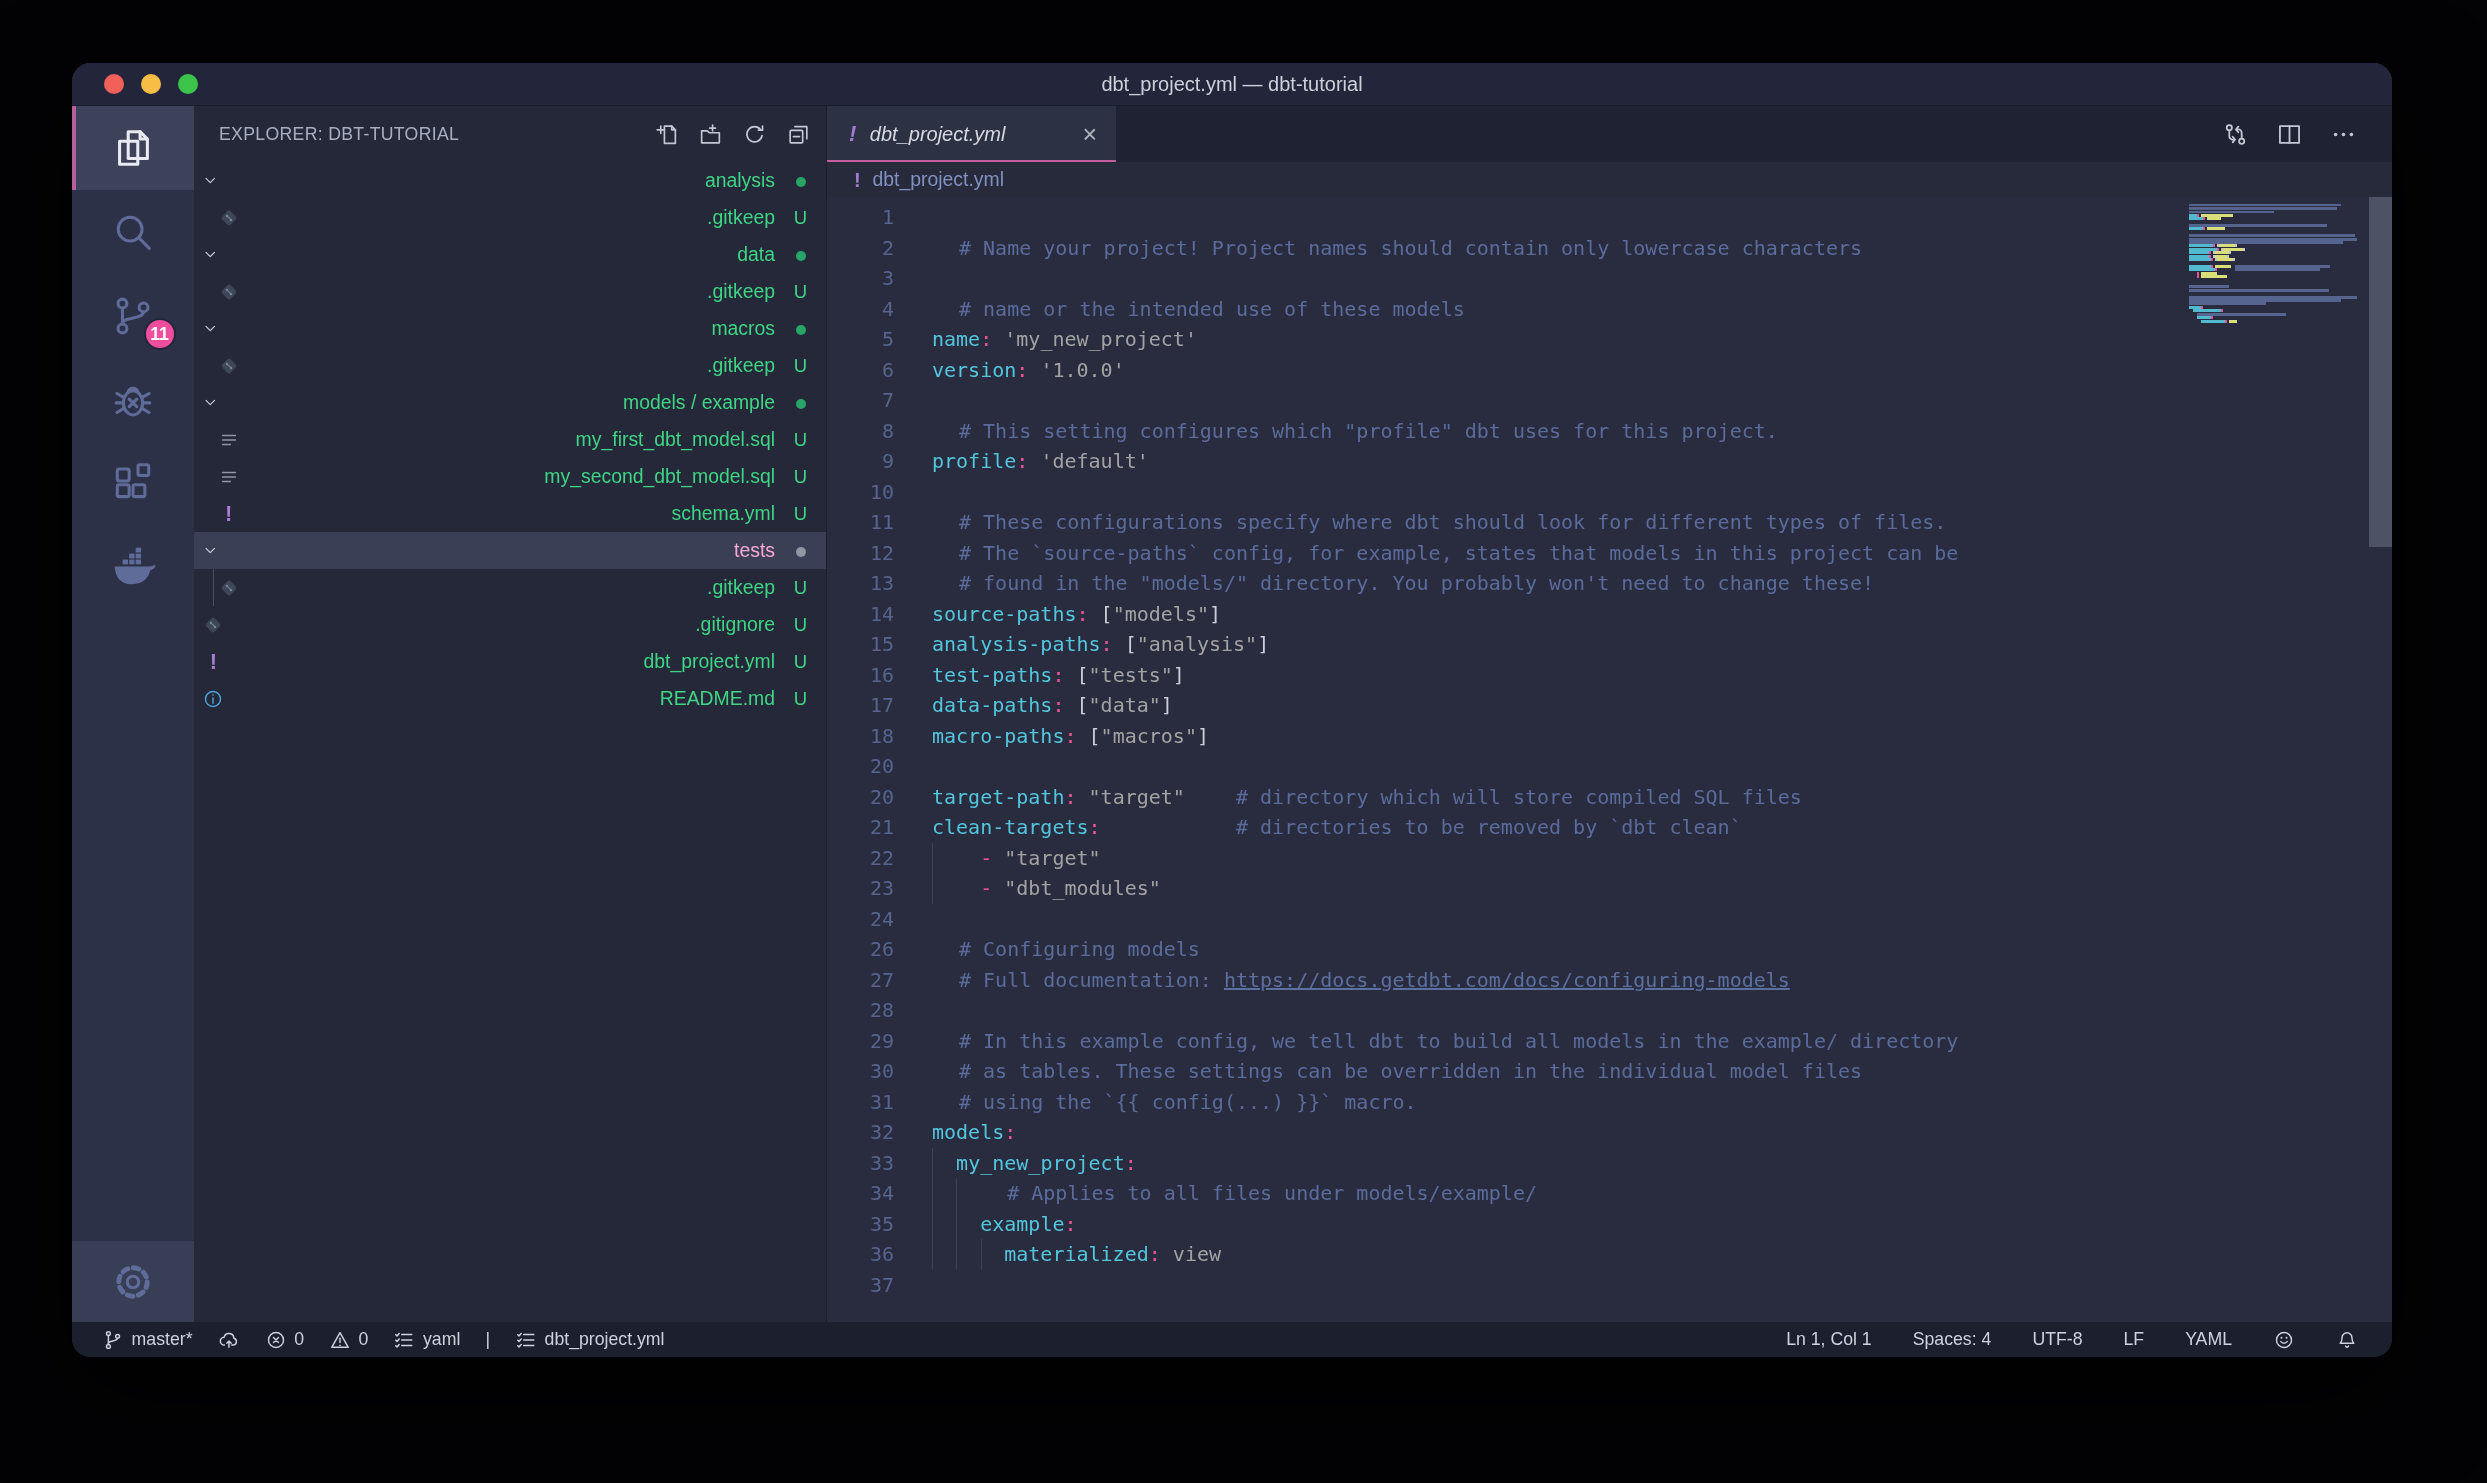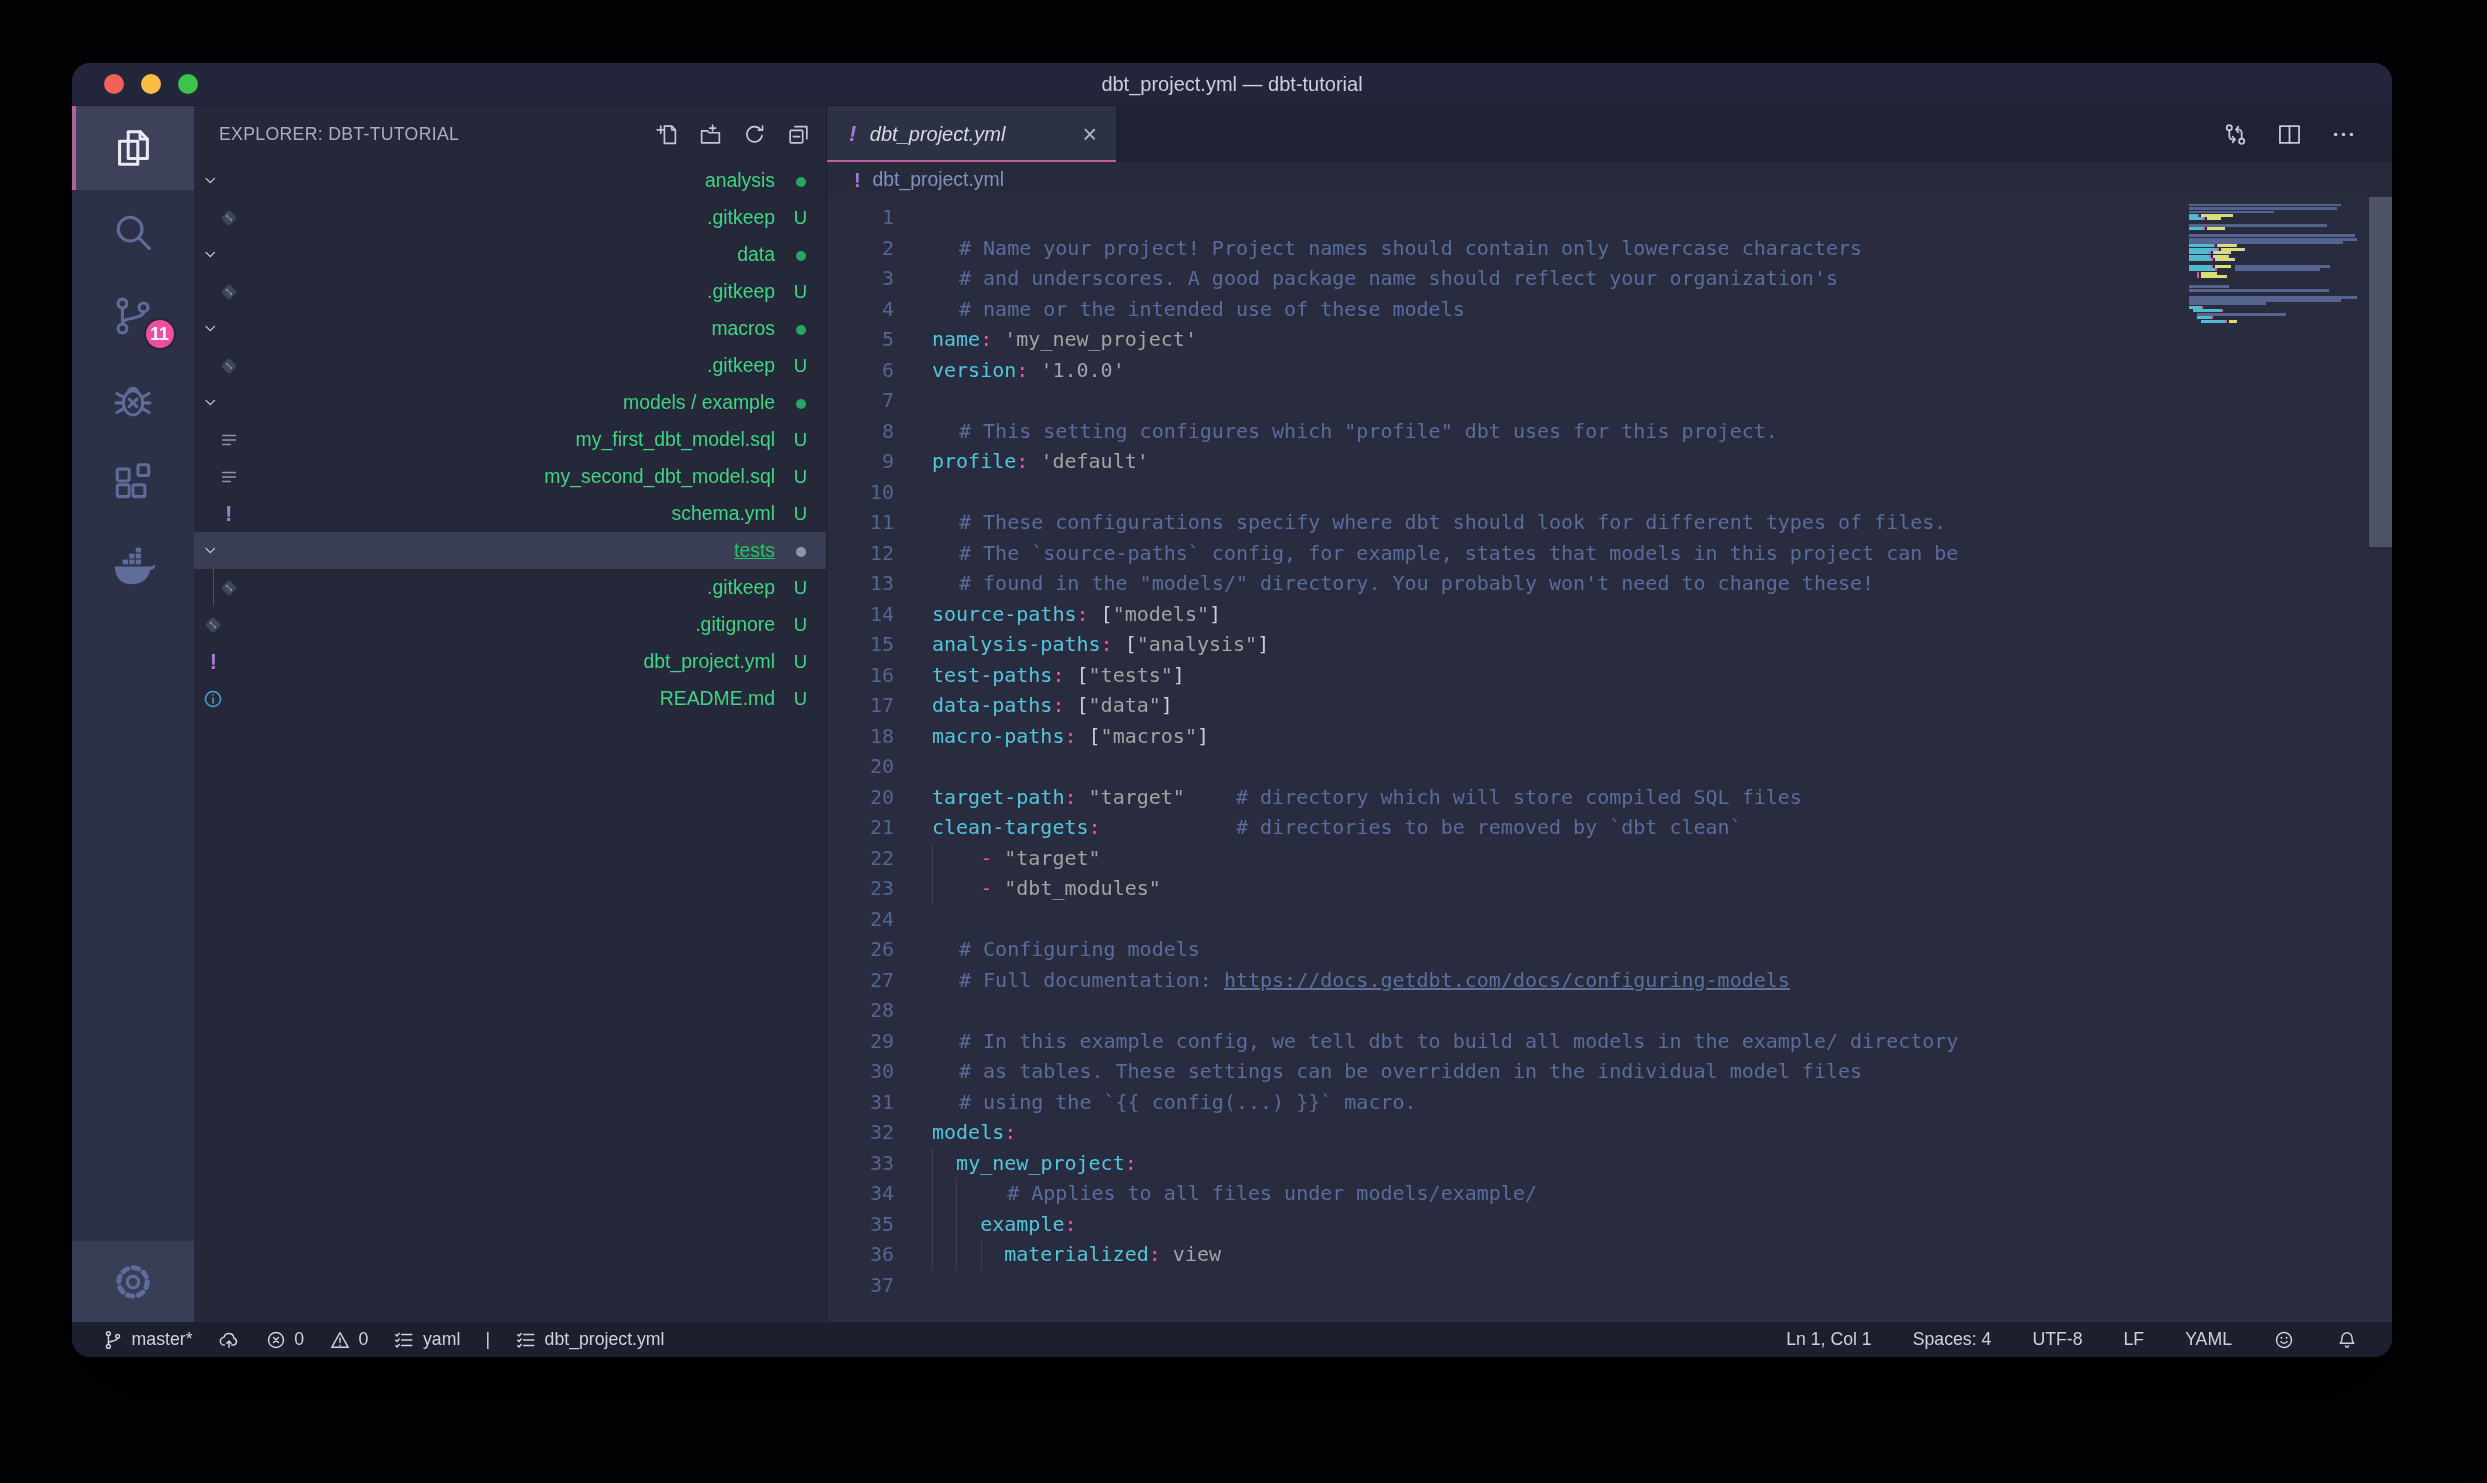--- a/index.html
+++ b/index.html
@@ -25,21 +25,21 @@
   .ab-item.settings{background:#383e55;height:81px;}
   
   .sidebar{width:632px;flex:0 0 632px;background:#252839;display:flex;flex-direction:column;min-height:0;}
   .sb-header{height:56px;flex:0 0 56px;display:flex;align-items:center;padding:0 13.5px 0 25px;color:#a8aec2;font-size:17.7px;letter-spacing:0.3px;}
   .sb-header-label{flex:1;}
   .sb-actions{display:flex;gap:15px;color:#c3c8d5;}
   .sb-action{width:29px;height:29px;display:flex;align-items:center;justify-content:center;cursor:pointer;}
   .sb-action svg{width:25px;height:25px;}
   .tree{flex:1;overflow:hidden;}
   .trow{height:37px;display:flex;align-items:center;position:relative;cursor:pointer;font-size:19.4px;color:#3ed584;}
-  .trow.selected{background:#3a3f56;color:#22c55e;text-decoration:underline;}
+  .trow.selected{background:#3a3f56;color:#f9a8d4;}
   .trow .chev{width:18.5px;height:18.5px;margin-left:6.7px;margin-right:5px;color:#c9ccd6;flex:0 0 18.5px;}
   .trow .ficon{width:22px;height:22px;margin-right:8.4px;flex:0 0 22px;display:flex;align-items:center;justify-content:center;}
   .trow.file{padding-left:8.4px;}
   .trow.file.child{padding-left:23.6px;}
   .trow .label{flex:1;white-space:nowrap;overflow:hidden;text-align:right;}
   .trow .badge{flex:0 0 51px;text-align:center;font-size:18.5px;font-weight:500;}
   .dot{display:inline-block;width:10px;height:10px;border-radius:50%;background:#27a567;}
   .dot.gray{background:#9096a4;}
   .tguide{position:absolute;left:18.5px;top:0;bottom:0;width:0.8px;background:#474d63;}
   .bang{color:#a77bd4;font-weight:700;font-size:22px;line-height:1;}
@@ -414,21 +414,21 @@
           </div>
       </div>
       <div class="breadcrumb">
         <span class="bang">!</span>
         <span class="bc-label">dbt_project.yml</span>
       </div>
       <div class="code-area">
         <div class="code" id="code">
             <div class="line"><span class="ln">1</span><span class="lc"></span></div>
             <div class="line"><span class="ln">2</span><span class="lc"><span class="tok-c"># Name your project! Project names should contain only lowercase characters</span></span></div>
-            <div class="line"><span class="ln">3</span><span class="lc"><span class="tok-c"># and underscores. A good package name should reflect your organization's</span></span></div>
+            <div class="line"><span class="ln">3</span></div>
             <div class="line"><span class="ln">4</span><span class="lc"><span class="tok-c"># name or the intended use of these models</span></span></div>
             <div class="line"><span class="ln">5</span><span class="lc"><span class="tok-k">name</span><span class="tok-p">:</span><span class="tok-t"> </span><span class="tok-s">'my_new_project'</span></span></div>
             <div class="line"><span class="ln">6</span><span class="lc"><span class="tok-k">version</span><span class="tok-p">:</span><span class="tok-t"> </span><span class="tok-s">'1.0.0'</span></span></div>
             <div class="line"><span class="ln">7</span><span class="lc"></span></div>
             <div class="line"><span class="ln">8</span><span class="lc"><span class="tok-c"># This setting configures which "profile" dbt uses for this project.</span></span></div>
             <div class="line"><span class="ln">9</span><span class="lc"><span class="tok-k">profile</span><span class="tok-p">:</span><span class="tok-t"> </span><span class="tok-s">'default'</span></span></div>
             <div class="line"><span class="ln">10</span><span class="lc"></span></div>
             <div class="line"><span class="ln">11</span><span class="lc"><span class="tok-c"># These configurations specify where dbt should look for different types of files.</span></span></div>
             <div class="line"><span class="ln">12</span><span class="lc"><span class="tok-c"># The `source-paths` config, for example, states that models in this project can be</span></span></div>
             <div class="line"><span class="ln">13</span><span class="lc"><span class="tok-c"># found in the "models/" directory. You probably won't need to change these!</span></span></div>

